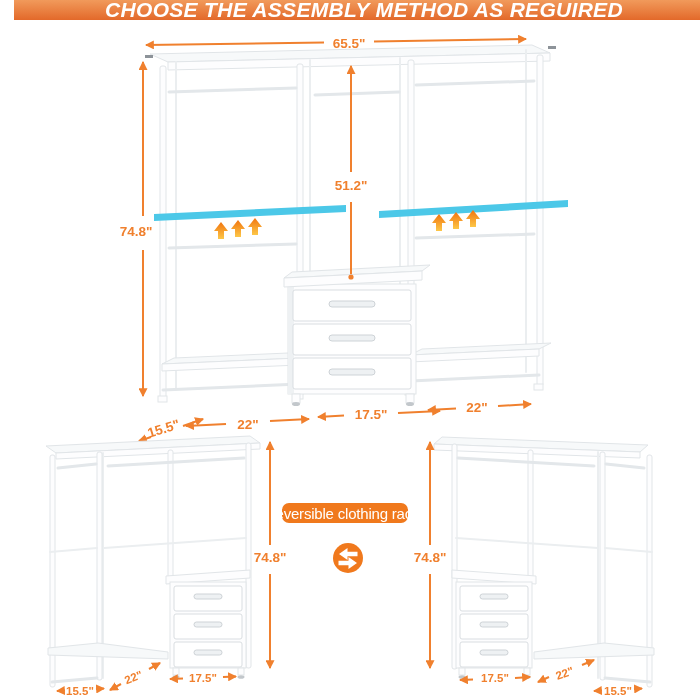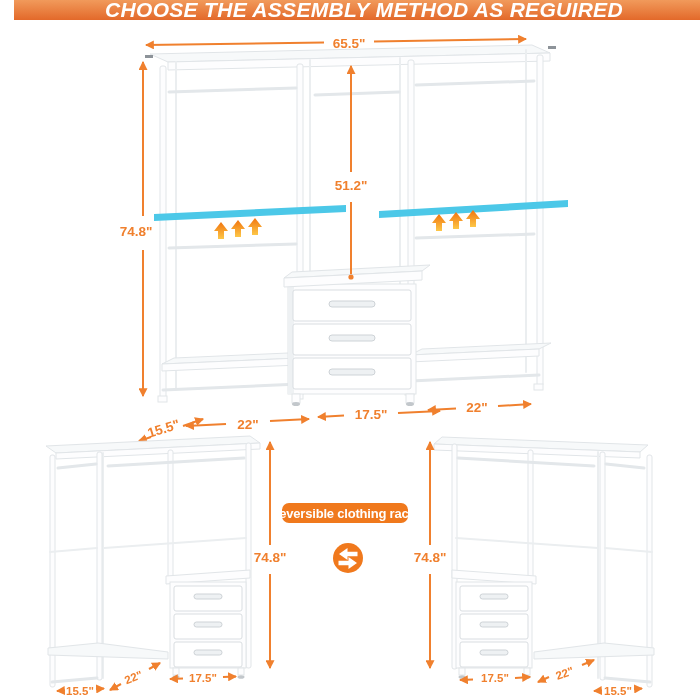--- a/index.html
+++ b/index.html
@@ -7,21 +7,21 @@
         font-family:"Liberation Sans",sans-serif;}
   .banner{position:absolute;top:0;left:14px;width:700px;height:20px;
           background:linear-gradient(180deg,#f19a5b 0%,#e3692a 100%);
           display:flex;align-items:center;justify-content:center;}
   .banner-text{color:#ffffff;font-style:italic;font-weight:800;font-size:21px;
                letter-spacing:.3px;white-space:nowrap;}
   .scene{position:absolute;top:0;left:0;}
   .badge{position:absolute;left:282px;top:503px;width:126px;height:20px;
          background:#f0791d;border-radius:7px;display:flex;align-items:center;
          justify-content:center;}
-  .badge-text{color:#fff;font-weight:700;font-size:13px;letter-spacing:-.2px;white-space:nowrap;}
+  .badge-text{color:#fff;font-weight:400;font-size:15px;letter-spacing:-.2px;white-space:nowrap;}
   
   .rt{fill:#f7f9fa;stroke:#e1e5e8;stroke-width:1;}
   .rf{fill:#fdfdfe;stroke:#e1e5e8;stroke-width:1;}
   .rl{stroke:#e3e7ea;stroke-width:3;fill:none;stroke-linecap:round;}
   .rl2{stroke:#ebeef0;stroke-width:2;fill:none;stroke-linecap:round;}
   .dw{fill:#ffffff;stroke:#d9dde1;stroke-width:1;}
   .dh{fill:#eef1f3;stroke:#ced3d7;stroke-width:1;}
   .pad{fill:#c2c7cb;}
   .cy{fill:#4cc8e8;}
   .dim{stroke:#f0802e;stroke-width:2;fill:none;}

